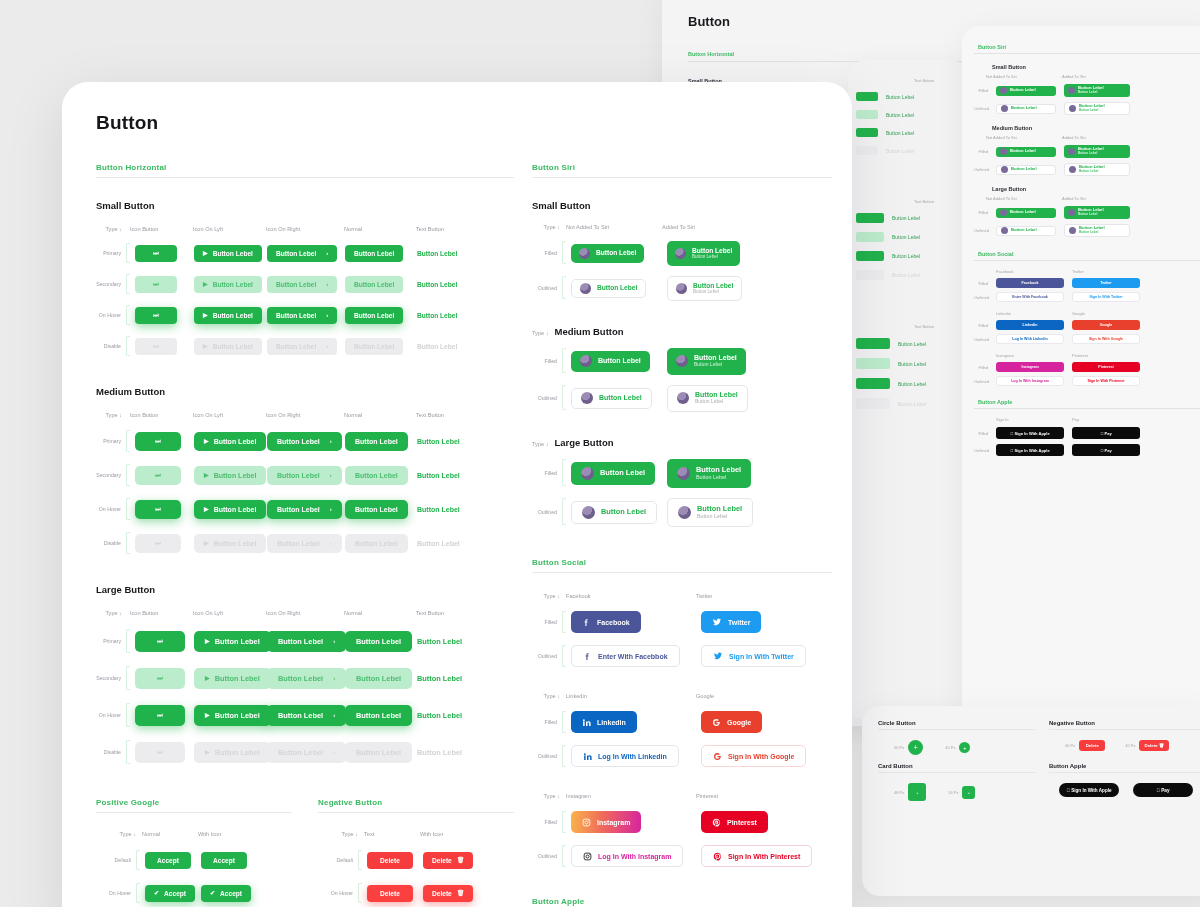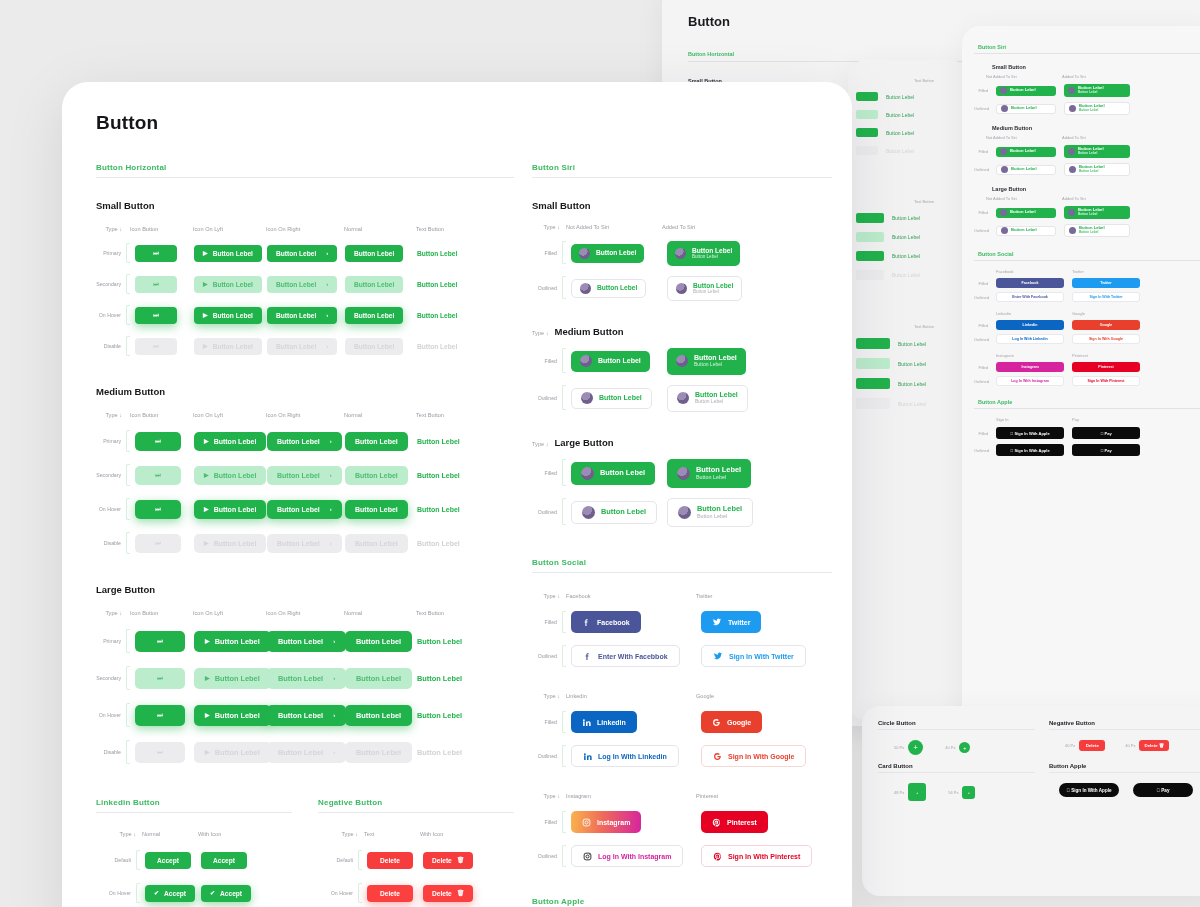--- a/index.html
+++ b/index.html
@@ -813,21 +813,21 @@
                   <span>Button Lebel</span>
                 </div>
               </div>
             </div>
           </div>
         </div>
 
       <div style="display:flex; gap:26px; margin-top:34px;">
         <div style="width:205px;" id="positive-block">
             <div>
-              <div class="sec-head">Linkedin Button</div>
+              <div class="sec-head">Positive Google</div>
               <div class="sec-rule"></div>
             </div>
             <div style="display: flex; margin-top: 18px; align-items: center;">
               <div class="col-head" style="width: 46px; text-align: right; padding-right: 6px;">Type ↓</div>
               <div class="col-head" style="width: 56px;">Normal</div>
               <div class="col-head" style="width: 70px;">With Icon</div>
             </div>
             <div style="display: flex; align-items: center; margin-top: 13px; height: 20px;">
               <div class="row-lab" style="width: 40px; padding-right: 5px;">Default</div>
               <div class="bracket" style="height: 20px; width: 4px;"></div>

